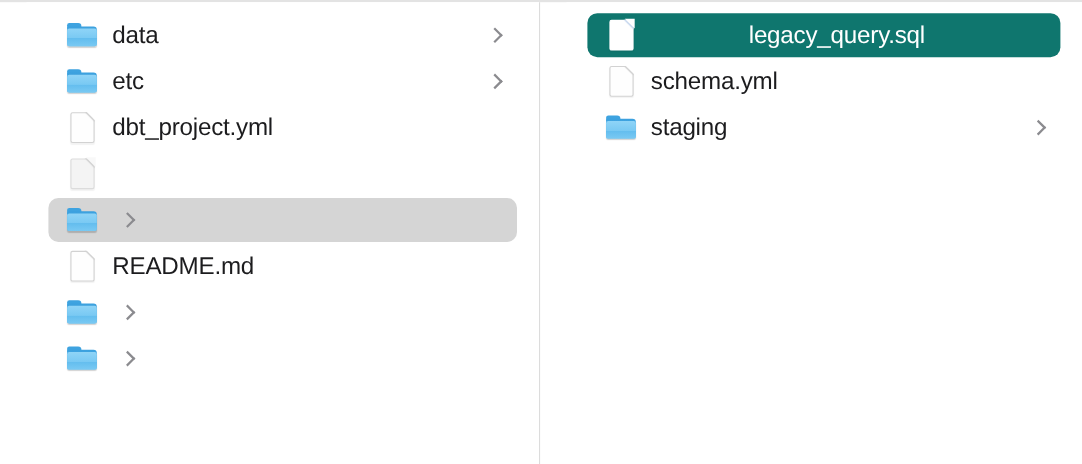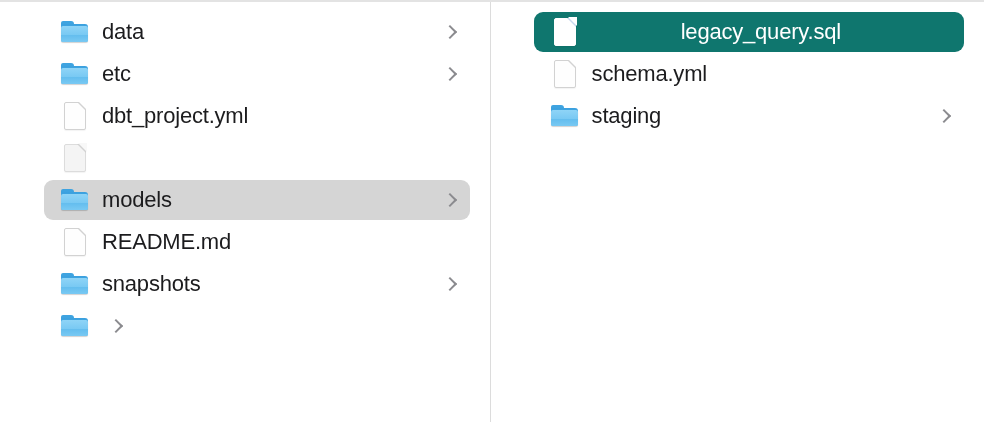--- a/index.html
+++ b/index.html
@@ -198,38 +198,36 @@
           <span class="fold"></span>
         </span>
         <span class="chevron hidden"></span>
       </div>
       <div class="row selected-inactive">
         <span class="icon icon-folder">
           <span class="tab"></span>
           <span class="back"></span>
           <span class="front"></span>
         </span>
-        <span class="label">models</span>
         <span class="chevron"></span>
       </div>
       <div class="row">
         <span class="icon icon-doc">
           <span class="page"></span>
           <span class="fold"></span>
         </span>
         <span class="label">README.md</span>
         <span class="chevron hidden"></span>
       </div>
       <div class="row">
         <span class="icon icon-folder">
           <span class="tab"></span>
           <span class="back"></span>
           <span class="front"></span>
         </span>
-        <span class="label">snapshots</span>
         <span class="chevron"></span>
       </div>
       <div class="row">
         <span class="icon icon-folder">
           <span class="tab"></span>
           <span class="back"></span>
           <span class="front"></span>
         </span>
         <span class="chevron"></span>
       </div>

